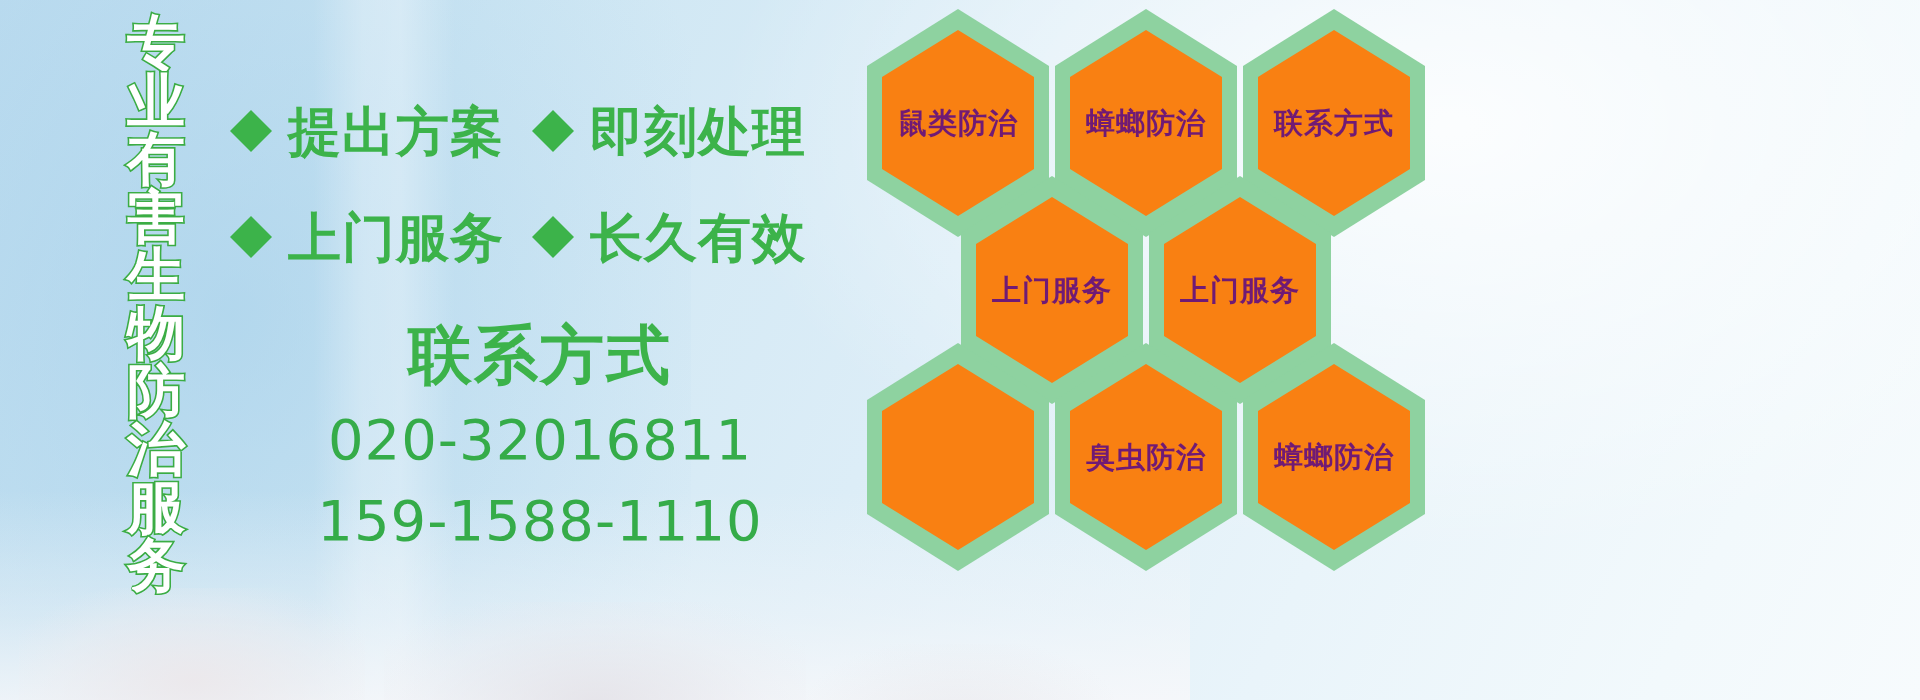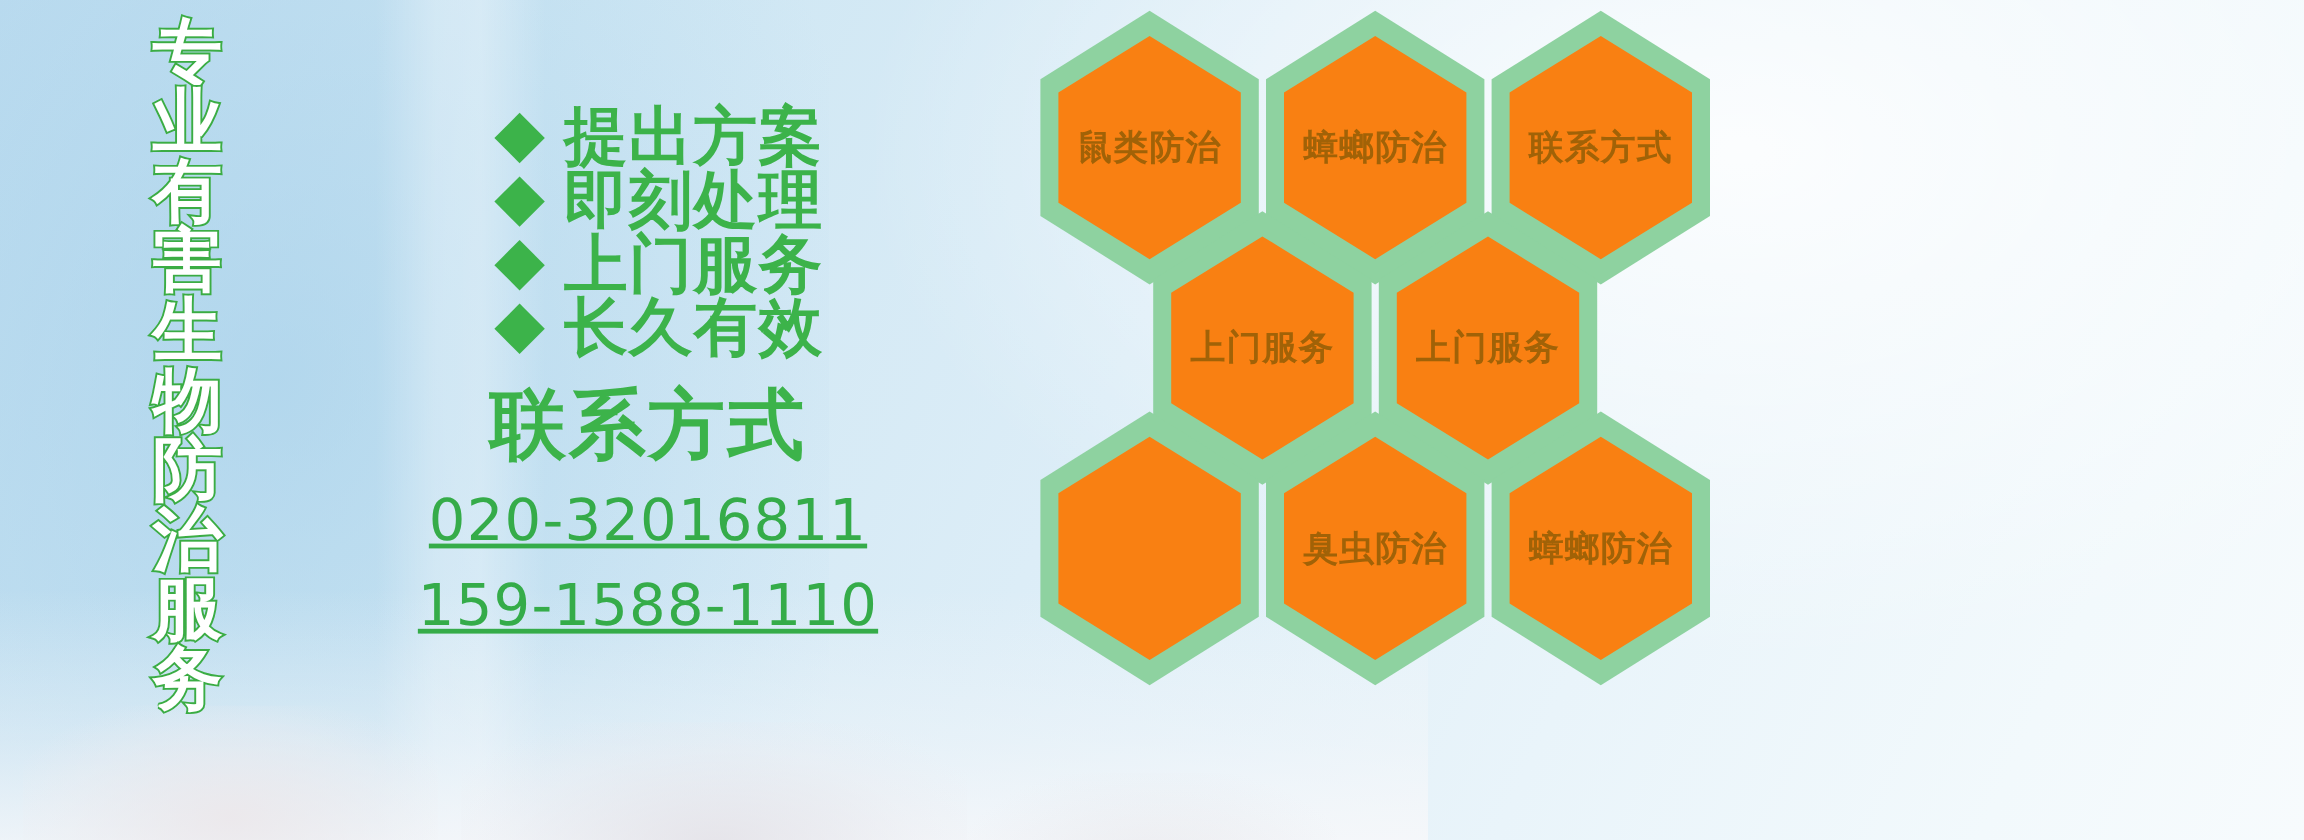--- a/index.html
+++ b/index.html
@@ -116,21 +116,20 @@
     position: absolute;
     left: 228px;
     top: 88px;
     width: 640px;
   }
   .feature-row {
     display: flex;
     align-items: center;
     height: 86px;
     gap: 0px;
-    flex-direction: column;
   }
   .feature-row.row2 { margin-top: 20px; }
   .feature-item {
     display: flex;
     align-items: center;
   }
   .diamond-icon {
     width: 46px;
     height: 46px;
     flex: 0 0 auto;
@@ -159,27 +158,26 @@
   #contact-title {
     font-family: "DejaVu Sans", "Liberation Sans", sans-serif;
     font-size: 64px;
     font-weight: 700;
     color: #3cb34a;
     line-height: 1.18;
     letter-spacing: 2px;
   }
   .contact-phone {
     font-family: "DejaVu Sans", "Liberation Sans", sans-serif;
-    font-size: 48px;
+    font-size: 56px;
     font-weight: 400;
     color: #35ac49;
     line-height: 1.28;
     letter-spacing: 1px;
     margin-top: 10px;
-    text-decoration: underline;
   }
 
   
   #hex-grid {
     position: absolute;
     left: 858px;
     top: -32px;
     width: 600px;
     height: 760px;
   }
@@ -196,21 +194,21 @@
   .hex-label {
     position: absolute;
     left: 0;
     right: 0;
     top: 50%;
     transform: translateY(-50%);
     text-align: center;
     font-family: "DejaVu Sans", "Liberation Sans", sans-serif;
     font-size: 29px;
     font-weight: 700;
-    color: #a16207;
+    color: #701a75;
     letter-spacing: 1px;
     line-height: 1;
     white-space: nowrap;
     z-index: 2;
   }
 </style>
 </head>
 <body>
 
 <div id="banner">

